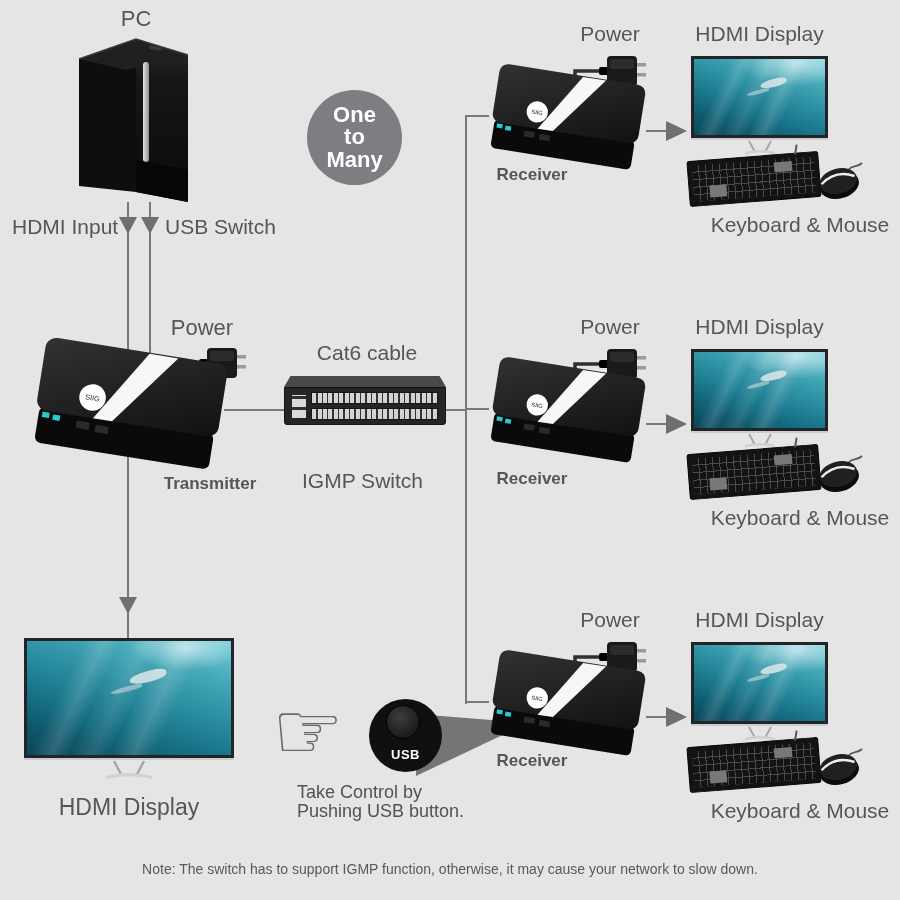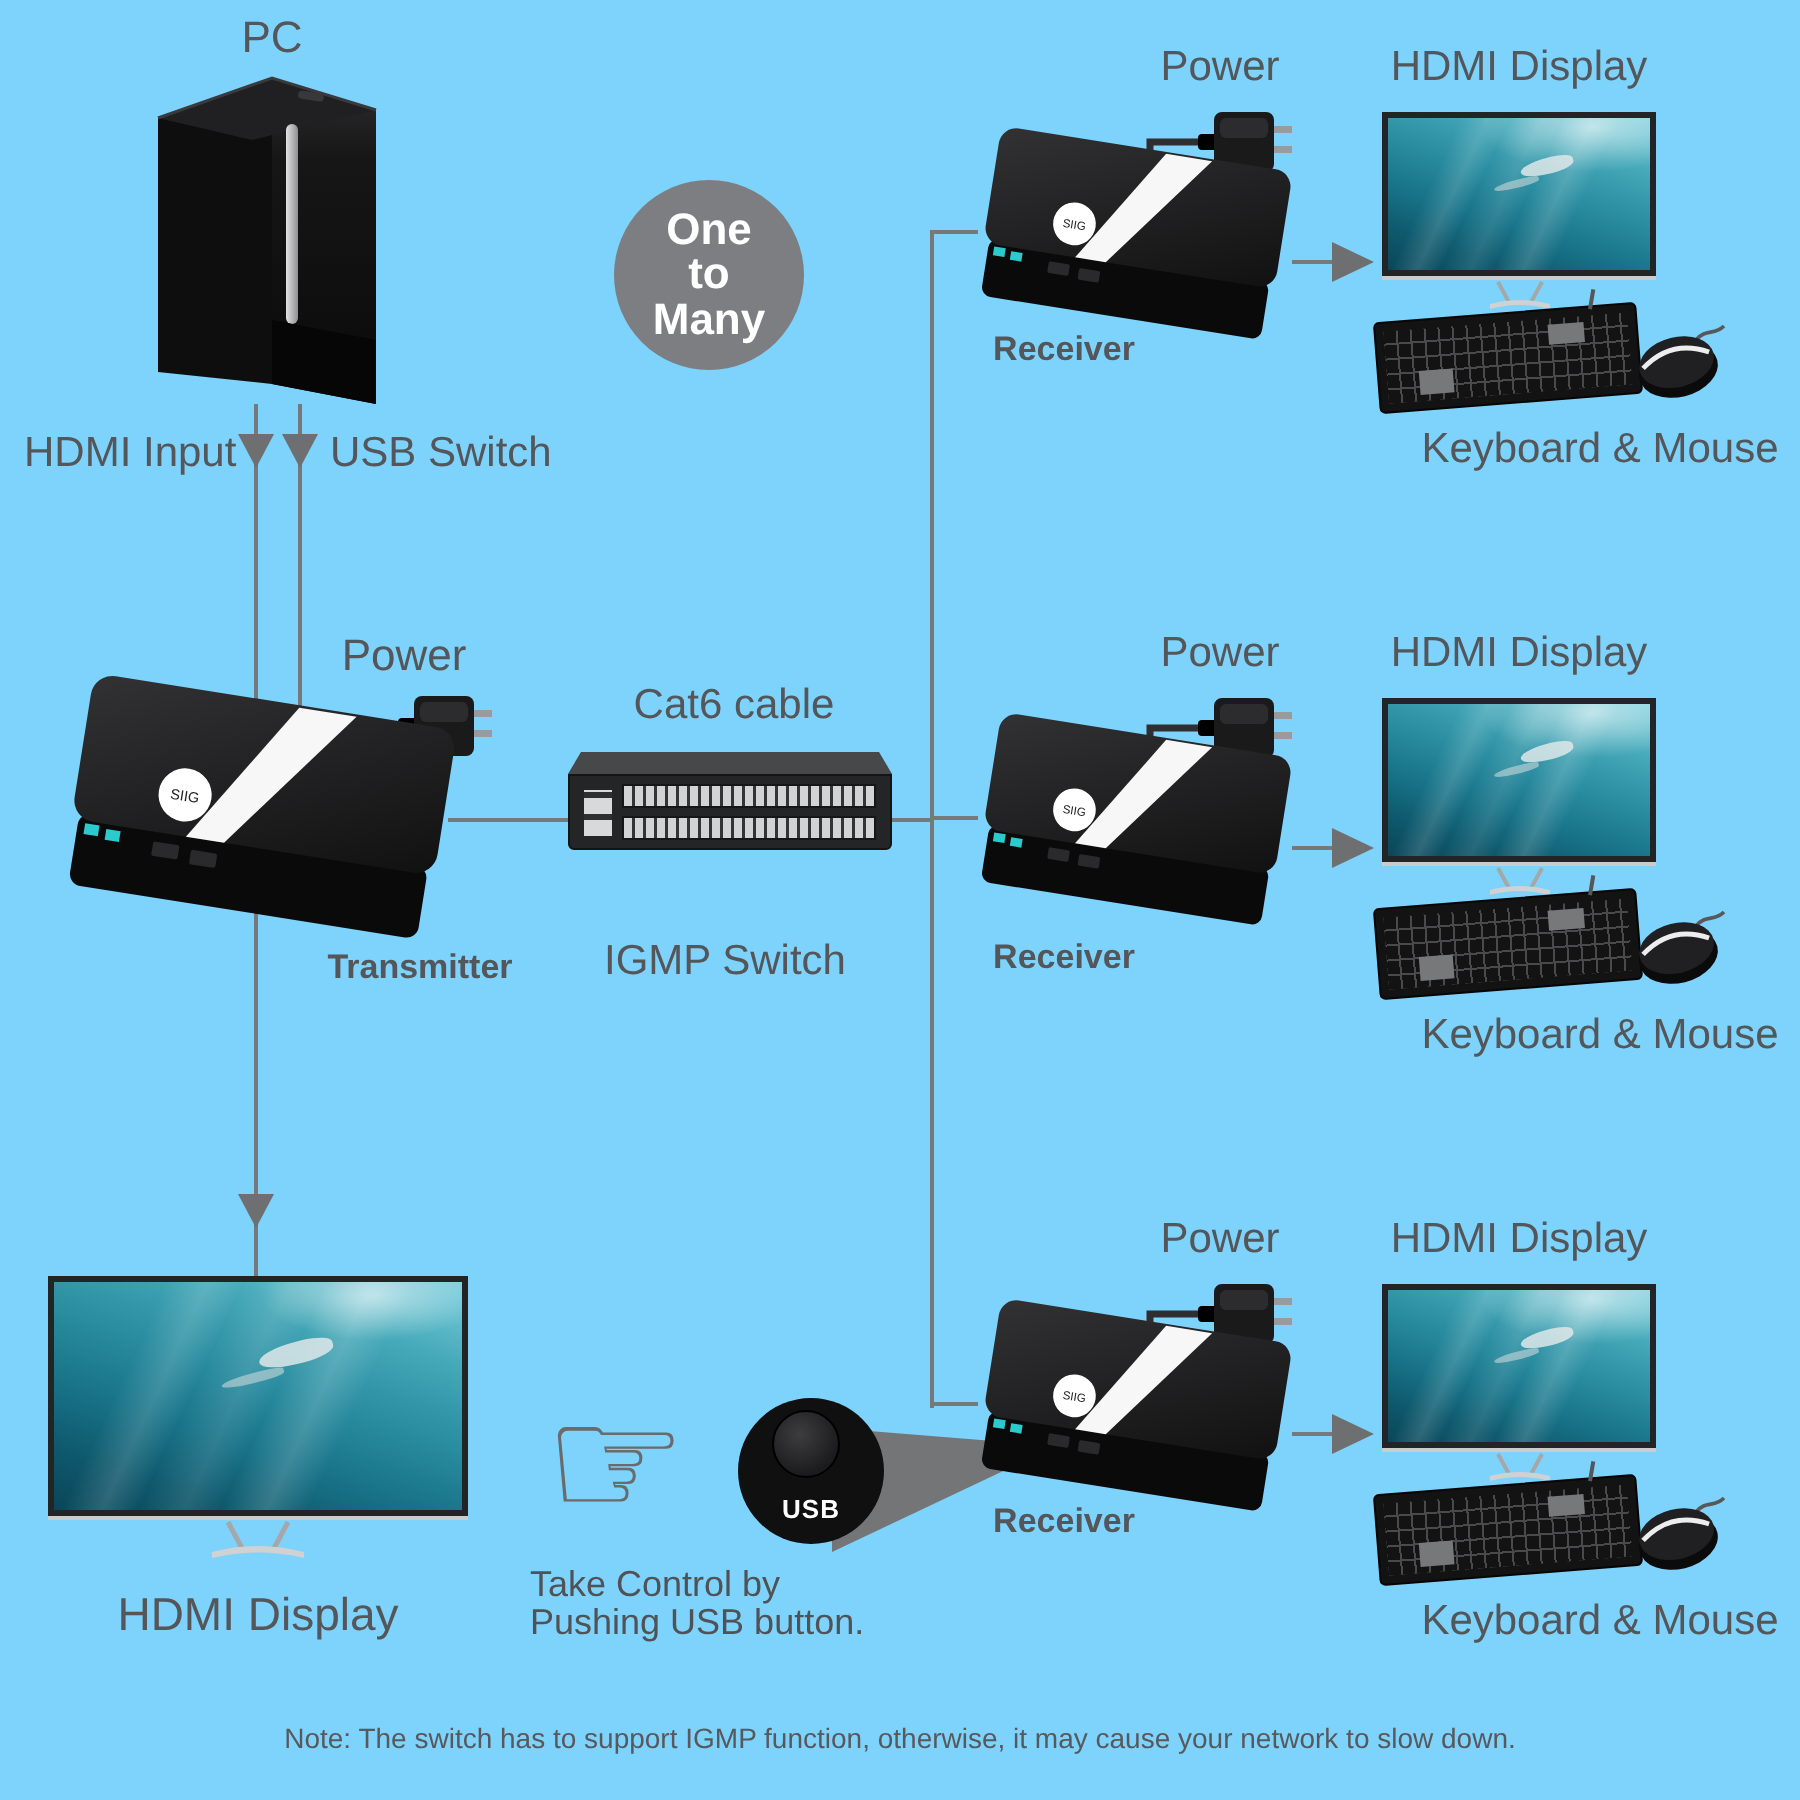--- a/index.html
+++ b/index.html
@@ -1,18 +1,18 @@
 <!DOCTYPE html>
 <html><head>
 <meta charset="utf-8">
 <style>
   * { margin:0; padding:0; box-sizing:border-box; }
   html,body { background:#ffffff; }
   body { font-family:"Liberation Sans", sans-serif; color:#54565a; }
-  .canvas { position:relative; width:900px; height:900px; background:#7dd3fc; overflow:hidden; }
+  .canvas { position:relative; width:900px; height:900px; background:#e5e5e5; overflow:hidden; }
 
   .lbl { position:absolute; color:#54565a; font-size:21px; z-index:6; white-space:nowrap; }
   .lbl.center { text-align:center; }
   .lbl.right { text-align:right; }
   .lbl.big { font-size:17px;font-weight:bold; }
 
   .line { position:absolute; background:#77787a; z-index:1; }
 
   .arrow-down { position:absolute; width:0; height:0; z-index:5;
     border-left:9px solid transparent; border-right:9px solid transparent;
@@ -70,21 +70,21 @@
 
   
   .hand { position:absolute; left:272px; top:692px; font-size:80px; line-height:1; color:#6a6b6d;
     font-family:"DejaVu Sans", sans-serif; z-index:7; }
   .usb-circle { position:absolute; left:369px; top:699px; width:73px; height:73px; border-radius:50%;
     background:#101011; z-index:6; }
   .usb-btn { position:absolute; left:17px; top:6px; width:34px; height:34px; border-radius:50%;
     background:radial-gradient(circle at 40% 35%, #3d3d3f, #1b1b1d 72%); border:1px solid #000; }
   .usb-text { position:absolute; bottom:10px; left:0; width:100%; text-align:center;
     color:#ffffff; font-weight:bold; font-size:13px; letter-spacing:.5px; }
-  .usb-caption { position:absolute; left:265px; top:783px; font-size:18px; line-height:19px;
+  .usb-caption { position:absolute; left:297px; top:783px; font-size:18px; line-height:19px;
     color:#515256; z-index:6; }
 
   .note { position:absolute; left:0; top:861px; width:900px; text-align:center;
     font-size:14px; color:#58595c; z-index:6; }
 
   .rx-row { position:absolute; left:0; width:900px; height:262px; }
   .rx-row .stub   { left:465px; top:115px; width:24px; height:2px; }
   .rx-row .outline{ left:646px; top:130px; width:24px; height:2px; }
   .rx-row .arrow-right { left:666px; top:121px; }
   .rx-row .adapter-svg { left:563px; top:52px; }

